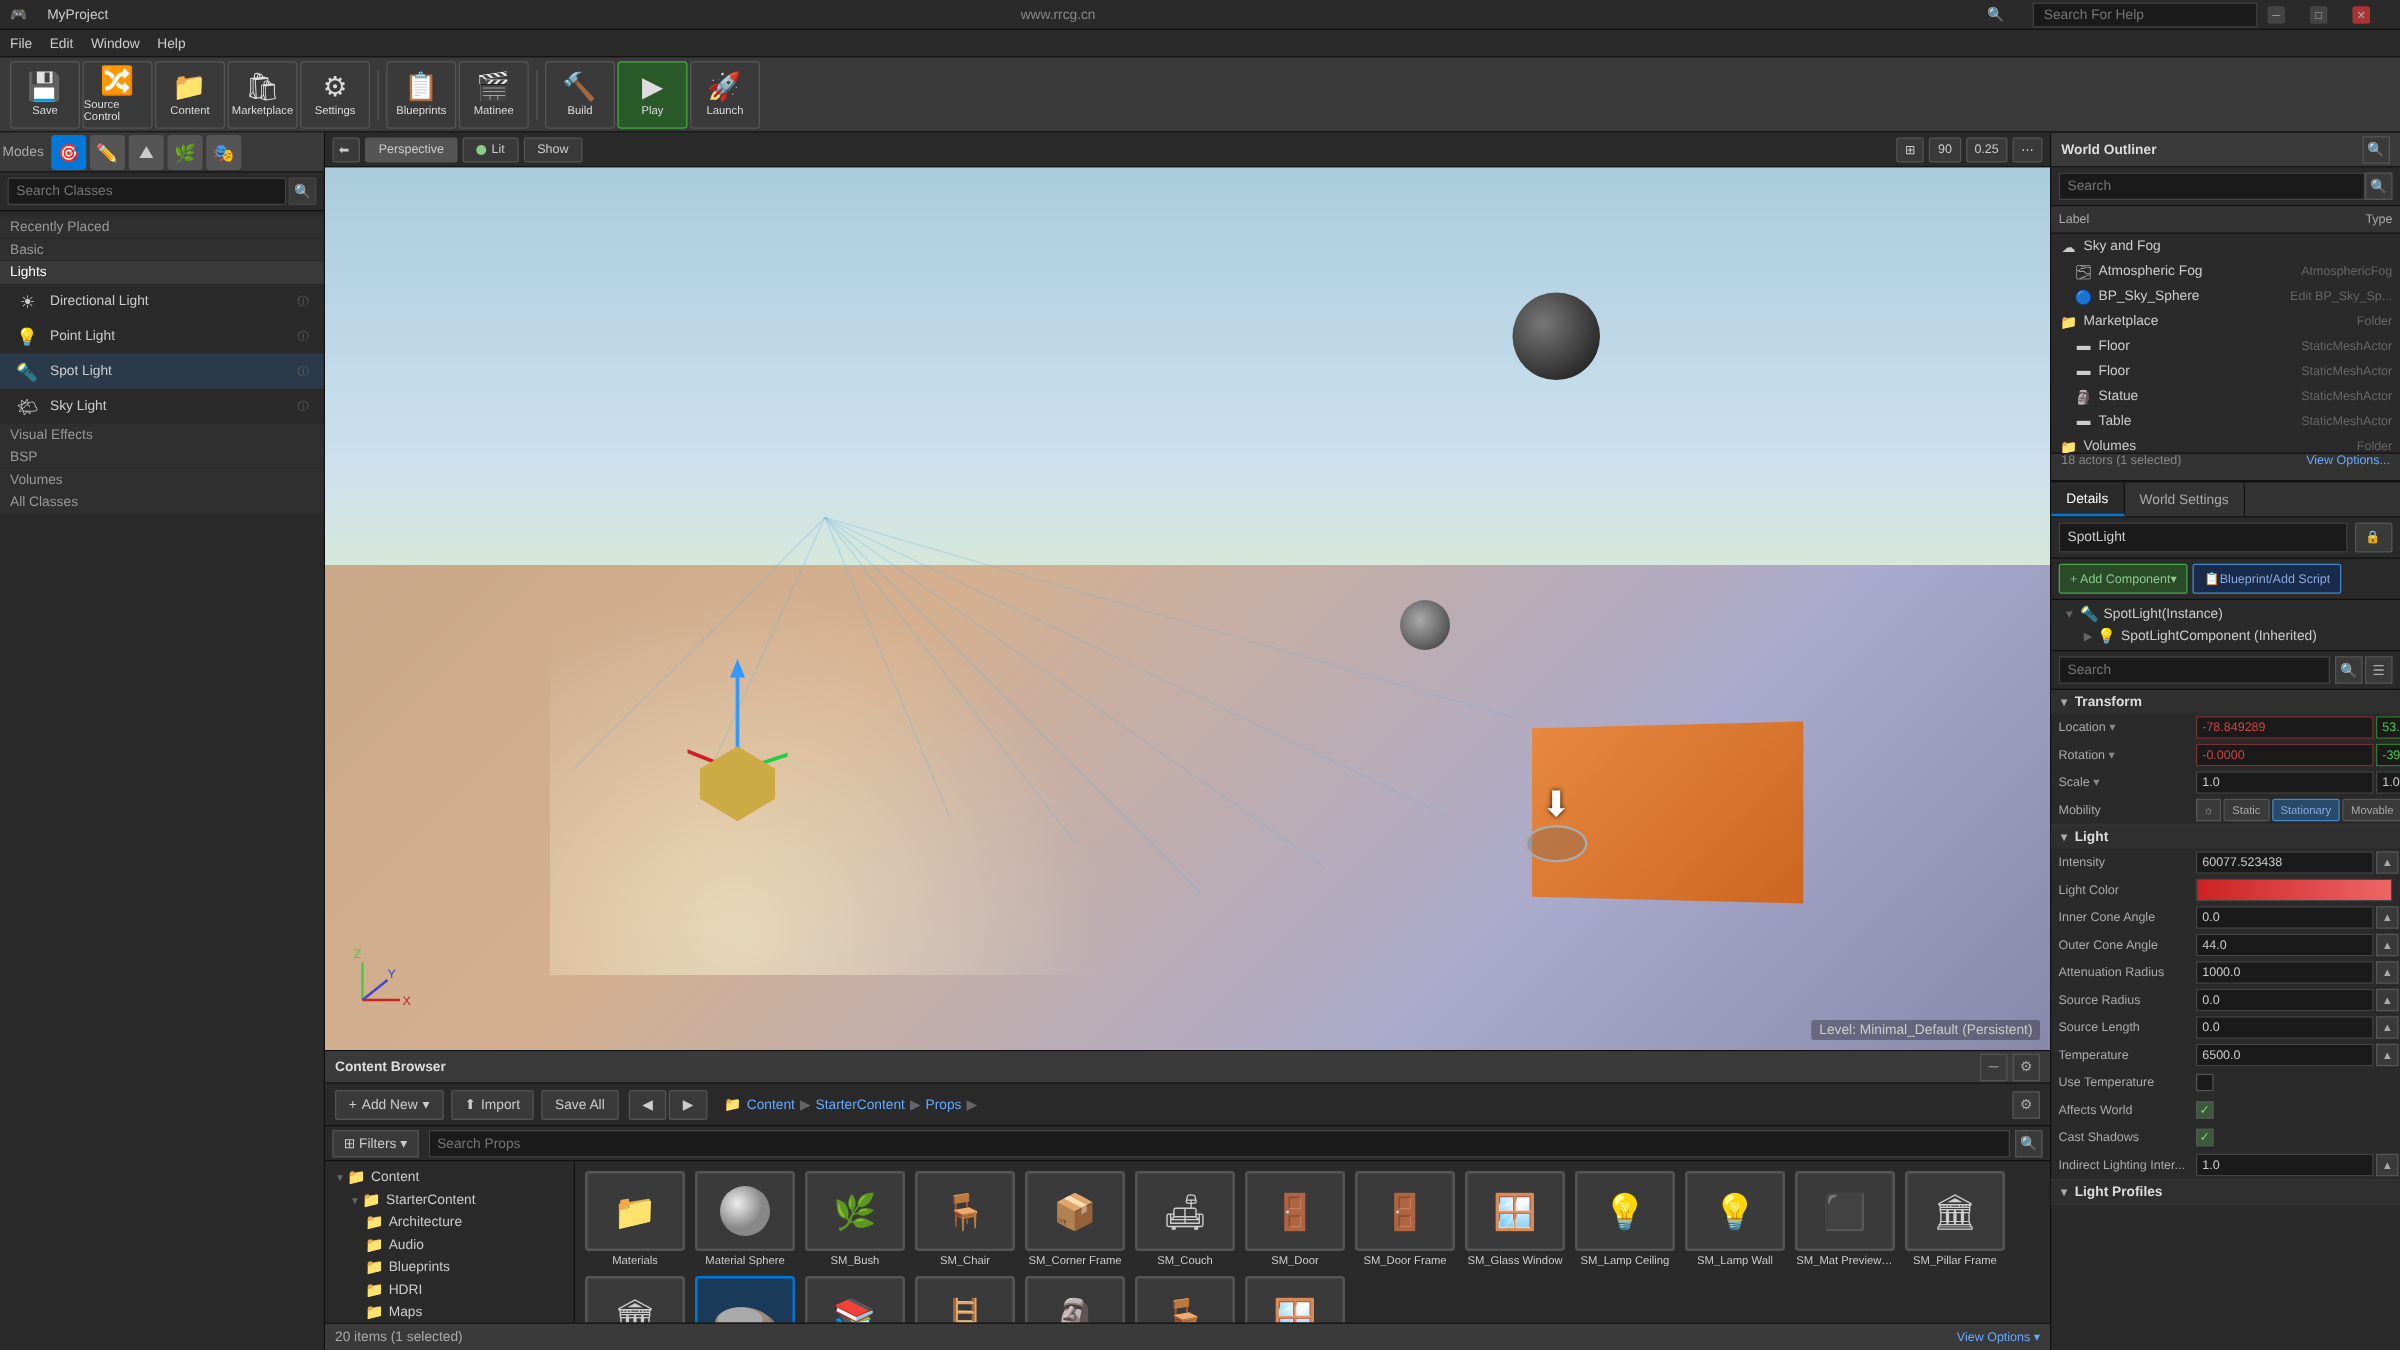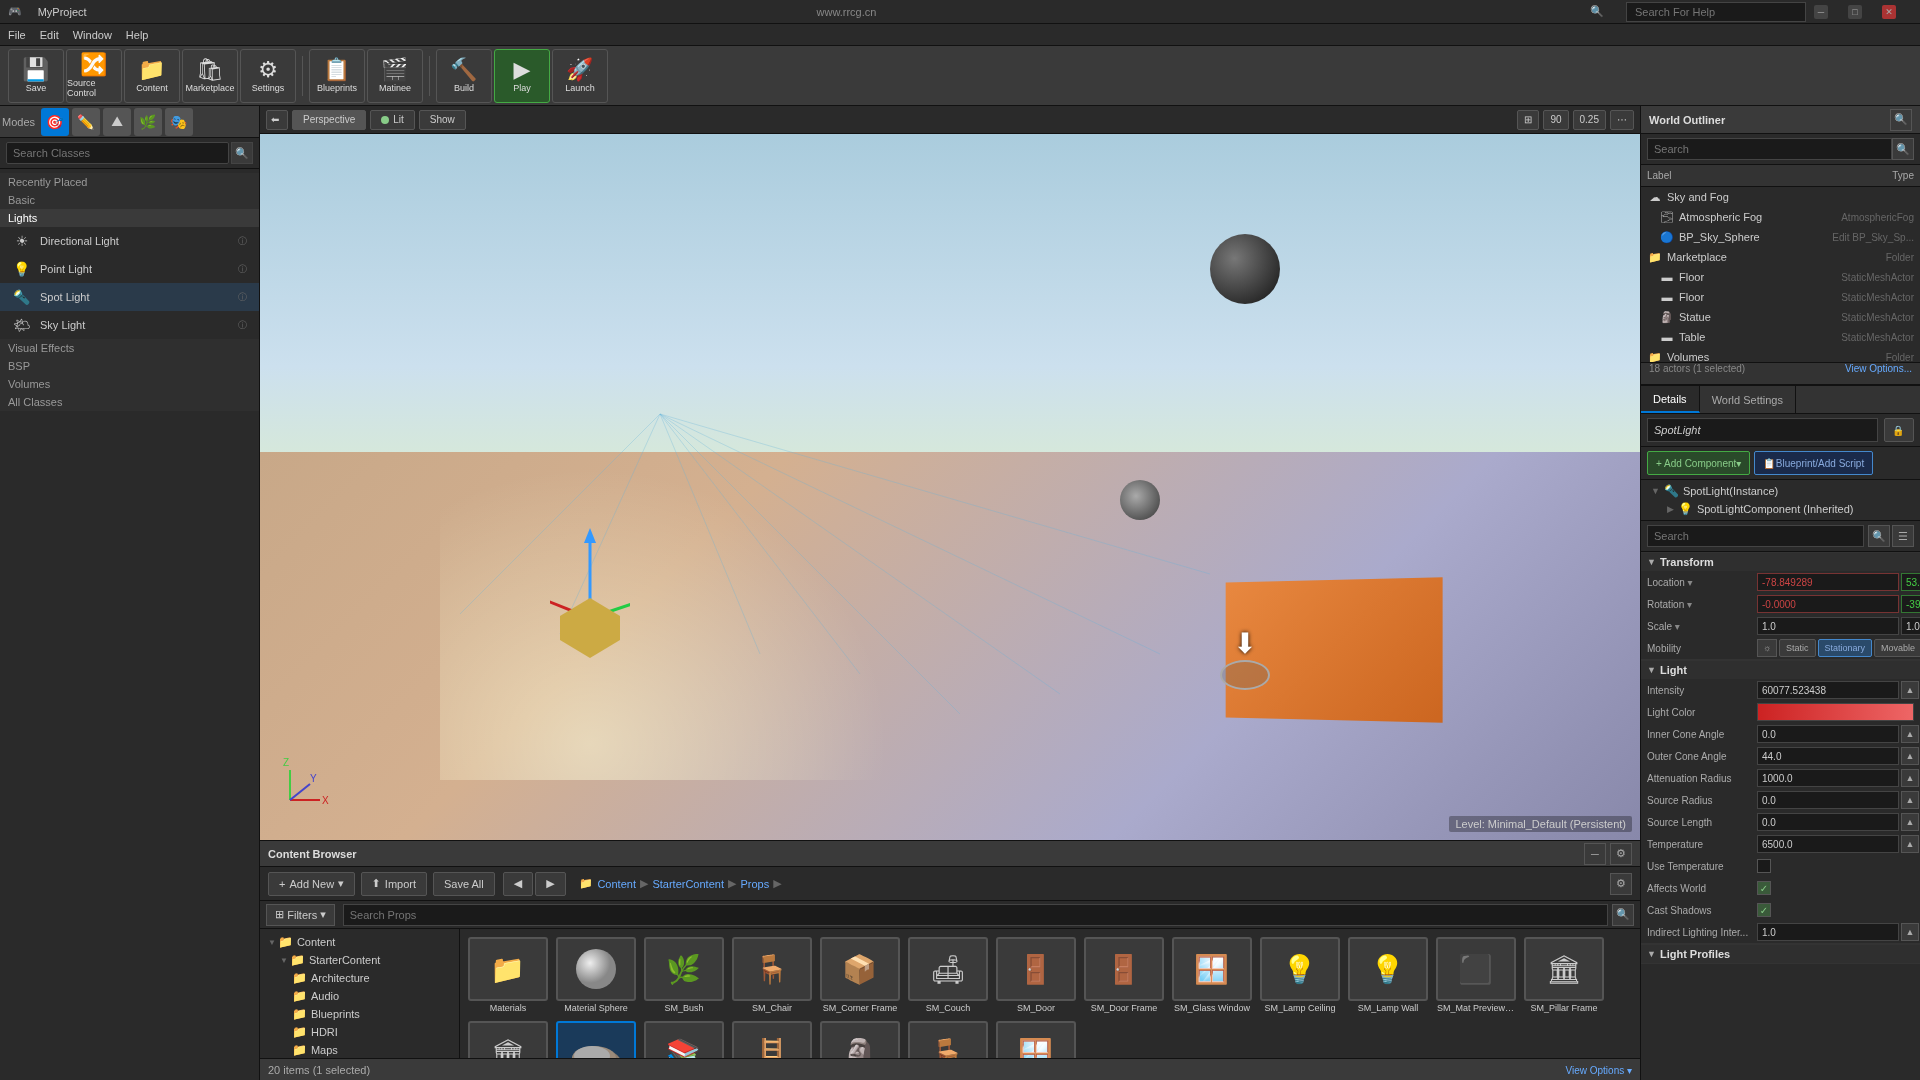--- a/index.html
+++ b/index.html
@@ -94,21 +94,21 @@
     .ol-item .ol-indent { display: inline-block; }
     #outliner-footer { height: 22px; background: #333; display: flex; align-items: flex-start; padding: 0 8px; border-top: 1px solid #111; }
     #outliner-footer-text { color: #888; font-size: 10px; }
 
     
     #details-panel { flex: 1; display: flex; flex-direction: column; overflow: hidden; }
     #details-tabs { display: flex; background: #333; height: 28px; border-bottom: 1px solid #111; }
     .dt-tab { padding: 0 12px; display: flex; align-items: center; color: #aaa; font-size: 11px; cursor: pointer; border-right: 1px solid #111; }
     .dt-tab.active { color: #fff; background: #2a2a2a; border-bottom: 2px solid #0078d7; }
     #details-name-bar { display: flex; align-items: center; padding: 4px 6px; border-bottom: 1px solid #111; gap: 6px; }
-    #details-name-input { flex: 1; background: #1a1a1a; border: 1px solid #444; color: #ccc; padding: 2px 6px; font-size: 11px; height: 24px; font-style: italic; }
+    #details-name-input { flex: 1; background: #1a1a1a; border: 1px solid #444; color: #ccc; padding: 2px 6px; font-size: 11px; height: 24px; }
     .details-actions { display: flex; gap: 4px; }
     .da-btn { background: #3a3a3a; border: 1px solid #555; color: #ccc; padding: 2px 8px; font-size: 10px; cursor: pointer; border-radius: 2px; height: 24px; display: flex; align-items: center; }
     .da-btn.green { background: #2a4a2a; border-color: #44aa44; color: #88cc88; }
     .da-btn.blue { background: #1a2a4a; border-color: #4488cc; color: #88aadd; }
     #component-tree { padding: 2px 6px; border-bottom: 1px solid #111; }
     .ct-item { display: flex; align-items: center; padding: 2px 4px; font-size: 11px; color: #ccc; cursor: pointer; }
     .ct-item .ct-arrow { color: #666; margin-right: 4px; font-size: 9px; }
     .ct-item .ct-icon { margin-right: 4px; font-size: 12px; color: #ffaa44; }
     #details-search { display: flex; align-items: center; padding: 4px 6px; border-bottom: 1px solid #111; }
     #details-search input { flex: 1; background: #1a1a1a; border: 1px solid #444; color: #ccc; padding: 2px 6px; font-size: 11px; height: 22px; }

